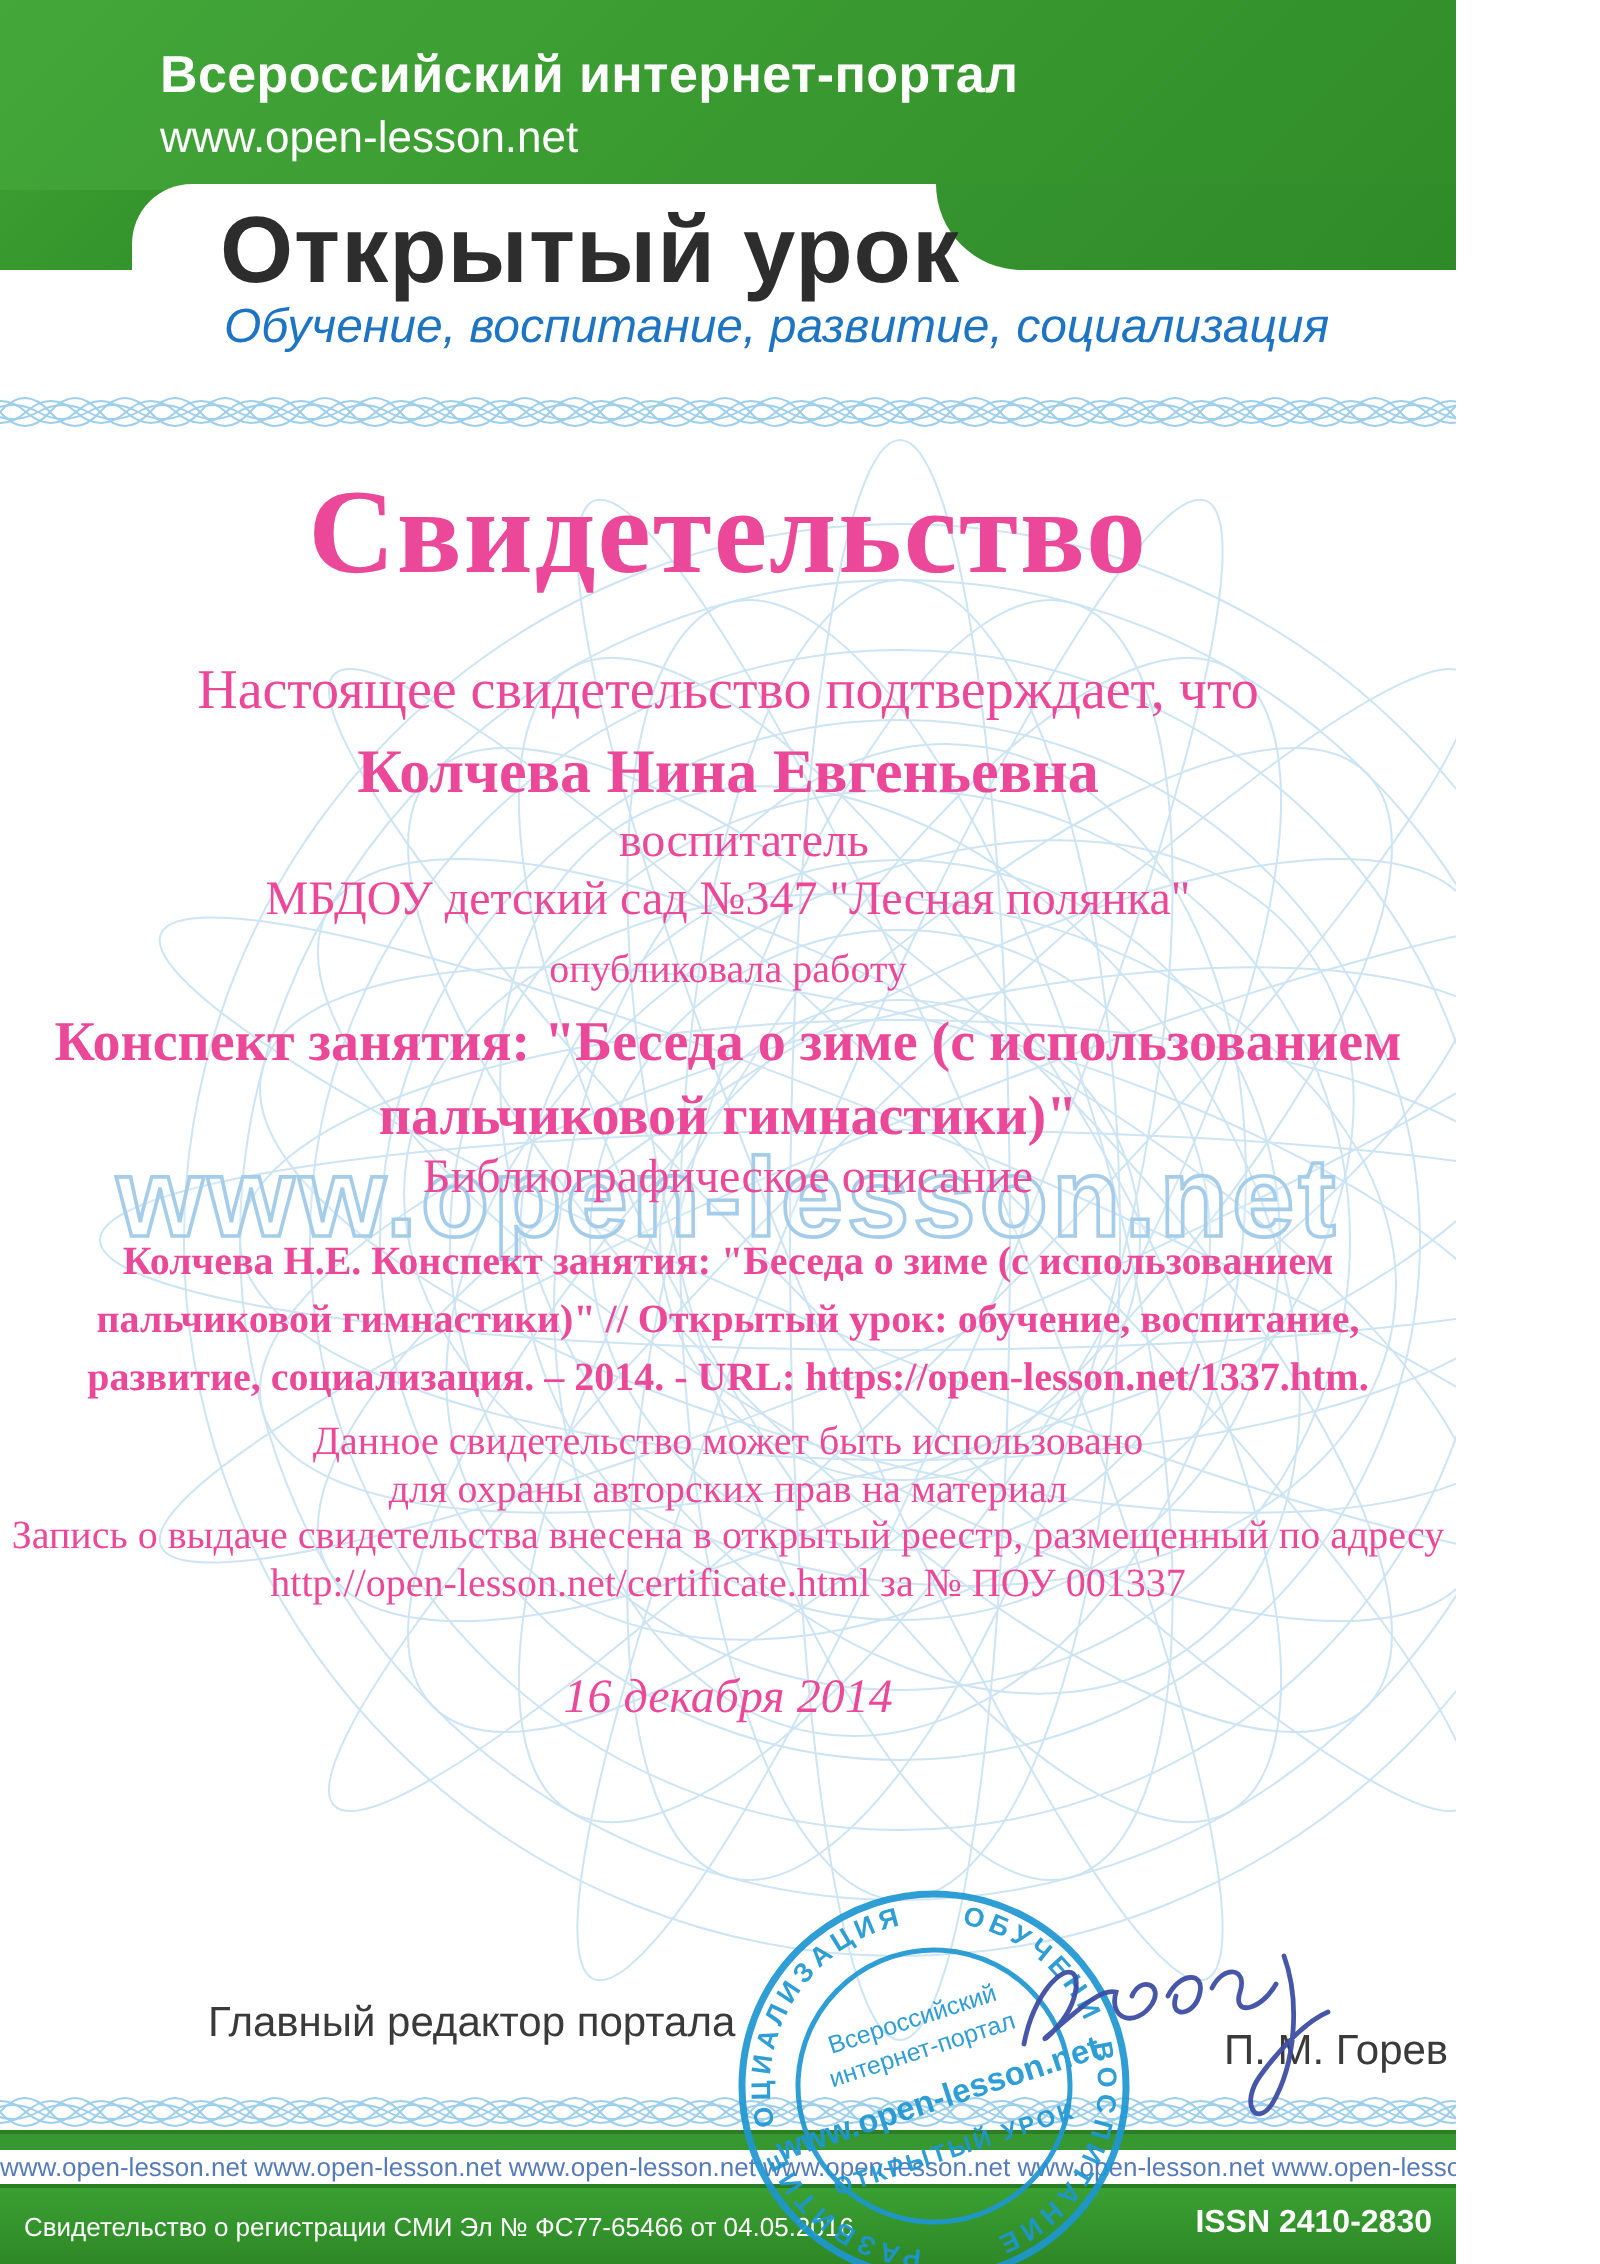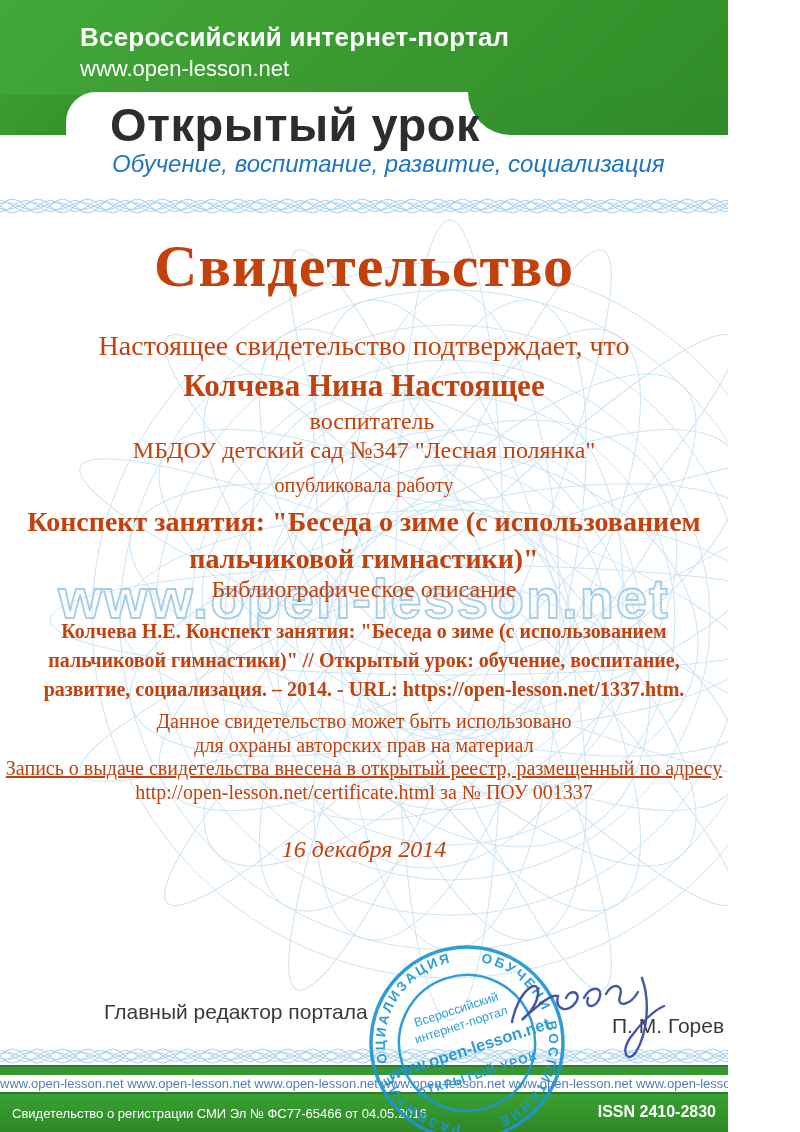--- a/index.html
+++ b/index.html
@@ -30,37 +30,37 @@
   
   .wave{position:absolute;left:0;width:800px;height:24px;z-index:1;}
   .wave-top{top:194px;}
   .wave-bottom{top:1044px;}
   
   .rosette{position:absolute;left:30px;top:215px;z-index:0;}
   .watermark{position:absolute;left:0;right:0;top:566px;text-align:center;
     font-size:56px;font-weight:bold;letter-spacing:2px;z-index:1;
     color:rgba(244,251,255,.25);-webkit-text-stroke:1.8px #a5cde9;}
   
-  .line{position:absolute;left:0;right:0;text-align:center;color:#c2410c;
+  .line{position:absolute;left:0;right:0;text-align:center;color:#ec4899;
     font-family:"Liberation Serif","DejaVu Serif",serif;z-index:2;}
   .l-title{top:232px;font-size:60px;font-weight:bold;letter-spacing:1px;}
   .l-intro{top:330px;font-size:28px;}
   .l-recipient{top:368px;font-size:31px;font-weight:bold;}
   .l-position{top:408px;font-size:24px;padding-left:16px;}
   .l-org{top:437px;font-size:24px;}
   .l-action{top:474px;font-size:20px;}
   .l-work1{top:506px;font-size:28px;font-weight:bold;}
   .l-work2{top:543px;font-size:28px;font-weight:bold;}
   .l-biblabel{top:556px;font-size:24px;margin-top:20px;}
   .l-bib1{top:620px;font-size:20px;font-weight:bold;}
   .l-bib2{top:649px;font-size:20px;font-weight:bold;}
   .l-bib3{top:678px;font-size:20px;font-weight:bold;}
   .l-use1{top:710px;font-size:20px;}
   .l-use2{top:734px;font-size:20px;}
-  .l-reg1{top:757px;font-size:20px;text-decoration:underline;}
+  .l-reg1{top:757px;font-size:20px;}
   .l-reg2{top:781px;font-size:20px;}
   .l-date{top:836px;font-size:24px;font-style:italic;}
   
   .sig-role{position:absolute;left:104px;top:984px;font-size:21px;color:#3a3a3a;z-index:2;margin-top:16px;}
   .sig-name{position:absolute;left:612px;top:1014px;font-size:21px;color:#3a3a3a;z-index:2;}
   
   .stamp{position:absolute;left:362px;top:938px;width:210px;height:210px;
     transform:rotate(-18deg);opacity:.92;z-index:6;}
   .stamp text{fill:#1e96d2;font-family:"Liberation Sans",sans-serif;}
   .autograph{position:absolute;left:500px;top:960px;z-index:7;}
@@ -135,21 +135,21 @@
         <ellipse rx="250" ry="170" transform="rotate(55)"></ellipse>
       <ellipse rx="250" ry="170" transform="rotate(100)"></ellipse>
         <ellipse rx="250" ry="170" transform="rotate(145)"></ellipse>
     </g>
   </svg>
 
   <div class="watermark">www.open-lesson.net</div>
 
   <div class="line l-title">Свидетельство</div>
   <div class="line l-intro">Настоящее свидетельство подтверждает, что</div>
-  <div class="line l-recipient">Колчева Нина Настоящее</div>
+  <div class="line l-recipient">Колчева Нина Евгеньевна</div>
   <div class="line l-position">воспитатель</div>
   <div class="line l-org">МБДОУ детский сад №347 "Лесная полянка"</div>
   <div class="line l-action">опубликовала работу</div>
   <div class="line l-work1">Конспект занятия: "Беседа о зиме (с использованием</div>
   <div class="line l-work2">пальчиковой гимнастики)"</div>
   <div class="line l-biblabel">Библиографическое описание</div>
   <div class="line l-bib1">Колчева Н.Е. Конспект занятия: "Беседа о зиме (с использованием</div>
   <div class="line l-bib2">пальчиковой гимнастики)" // Открытый урок: обучение, воспитание,</div>
   <div class="line l-bib3">развитие, социализация. – 2014. - URL: https://open-lesson.net/1337.htm.</div>
   <div class="line l-use1">Данное свидетельство может быть использовано</div>

